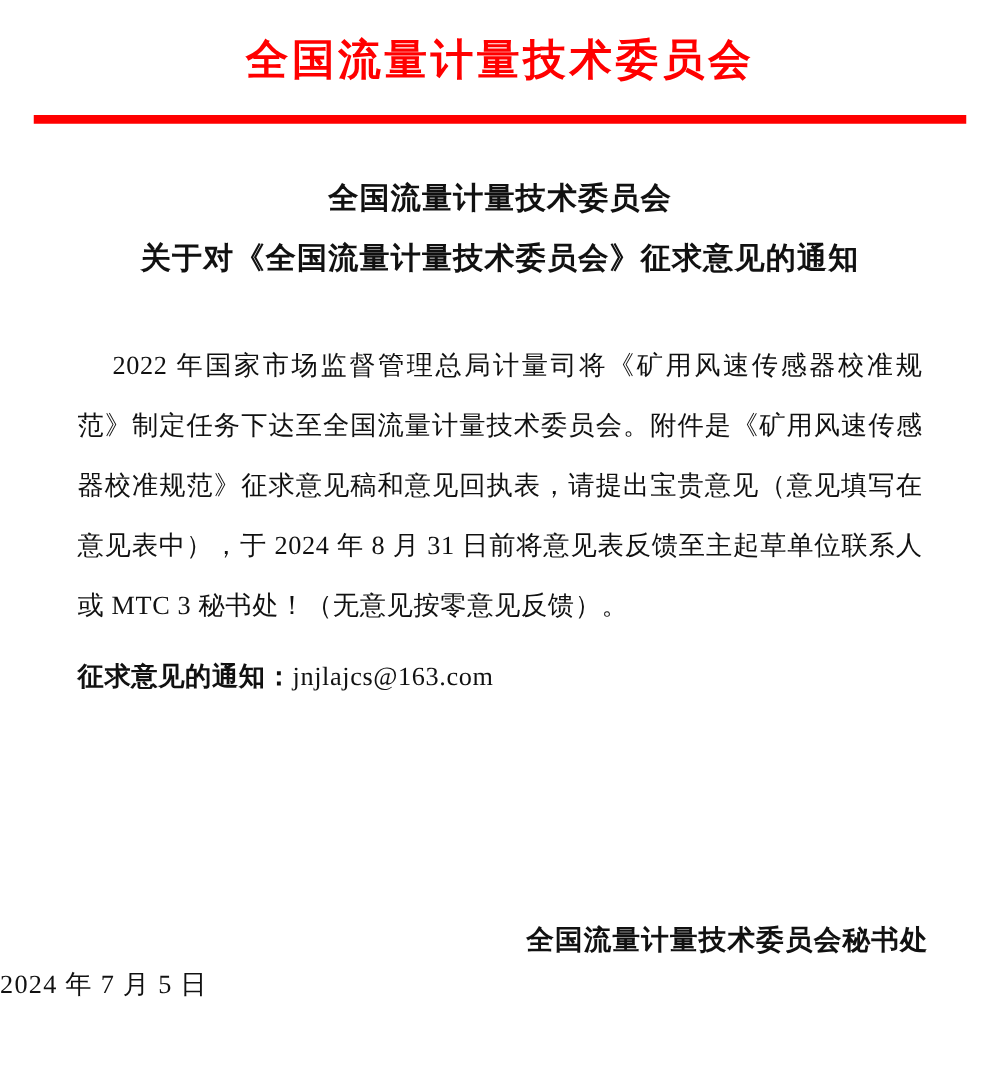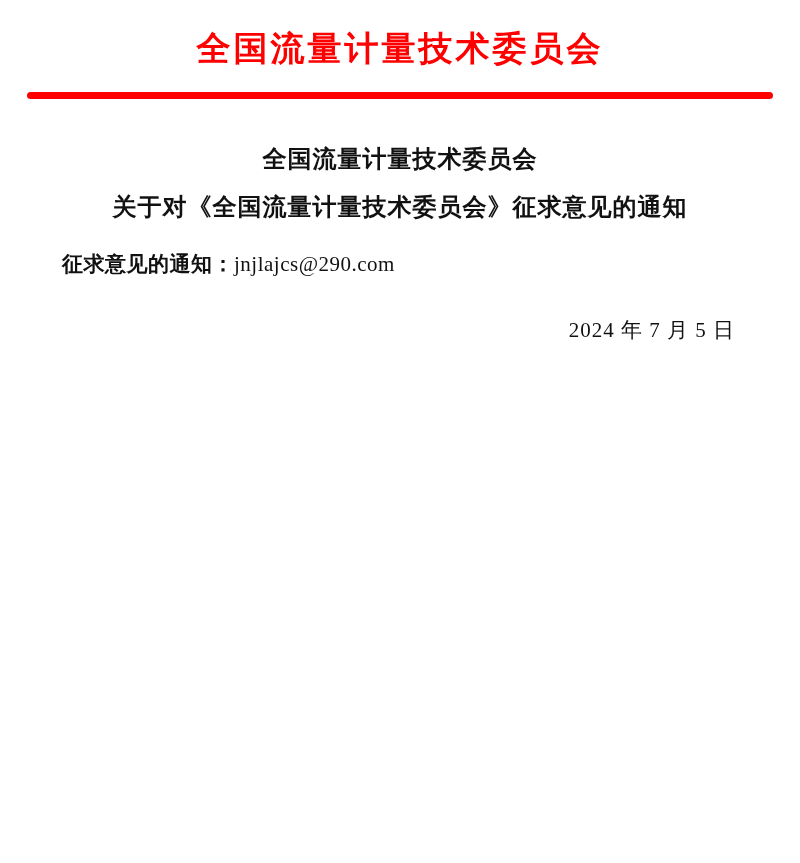--- a/index.html
+++ b/index.html
@@ -1,16 +1,16 @@
 <!DOCTYPE html>
 <html lang="zh" style="--accent: #ff0000;"><head>
 <meta charset="utf-8">
 <style>
   :root { --accent: #ff0000; --ink: #111111; }
-  * { box-sizing: border-box; border-radius: 12px; }
+  * { box-sizing: border-box; }
   html, body { margin: 0; padding: 0; }
   body {
     width: 800px;
     height: 863px;
     background: #ffffff;
     color: var(--ink);
     font-family: "Liberation Serif", serif;
     overflow: hidden;
   }
   .page {
@@ -65,43 +65,45 @@
   .signature {
     margin-top: 180px;
     text-align: right;
     padding-right: 57px;
     font-weight: bold;
     font-size: 22px;
     line-height: 32px;
     letter-spacing: 1px;
   }
   .date {
-    margin-top: 36px;
-    text-align: right;
-    padding-right: 65px;
+    margin-top: 4px;
+    text-align: left;
+    padding-right: 44px;
     font-size: 21px;
     line-height: 30px;
     letter-spacing: 1px;
   }
 </style>
 </head>
 <body>
 
 <div class="page">
 
   <div class="letterhead">全国流量计量技术委员会</div>
 
   <div class="red-rule"></div>
 
   <div class="doc-title">
     <div>全国流量计量技术委员会</div>
     <div>关于对《全国流量计量技术委员会》征求意见的通知</div>
   </div>
 
+  <p class="body-text">2022 年国家市场监督管理总局计量司将《矿用风速传感器校准规范》制定任务下达至全国流量计量技术委员会。附件是《矿用风速传感器校准规范》征求意见稿和意见回执表，请提出宝贵意见（意见填写在意见表中），于 2024 年 8 月 31 日前将意见表反馈至主起草单位联系人或 MTC 3 秘书处！（无意见按零意见反馈）。</p>
 
   <div class="email-line">
-    <span class="label">征求意见的通知：</span><span class="address">jnjlajcs@290.com</span>
+    <span class="label">征求意见的通知：</span><span class="address">jnjlajcs@163.com</span>
   </div>
 
+  <div class="signature">全国流量计量技术委员会秘书处</div>
 
   <div class="date">2024 年 7 月 5 日</div>
 
 </div>
 
 </body></html>

